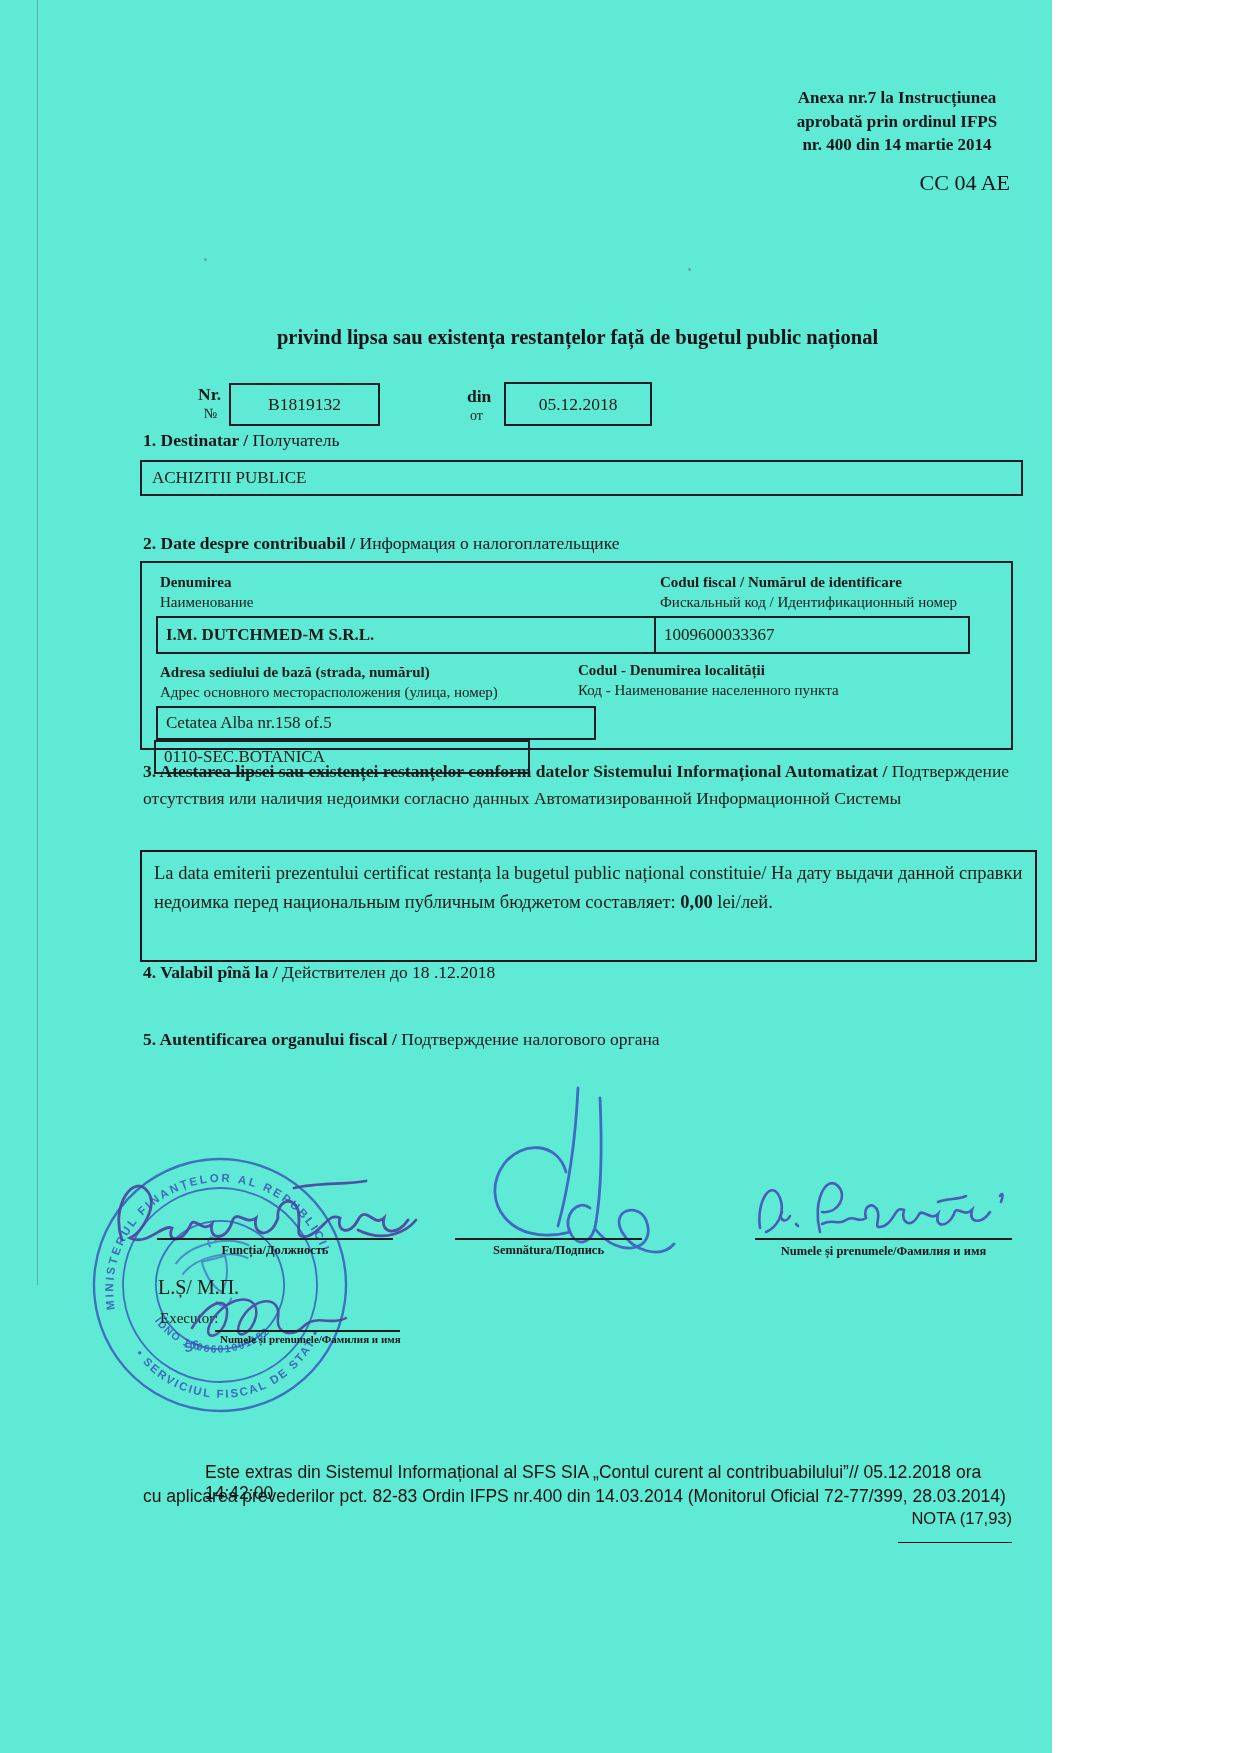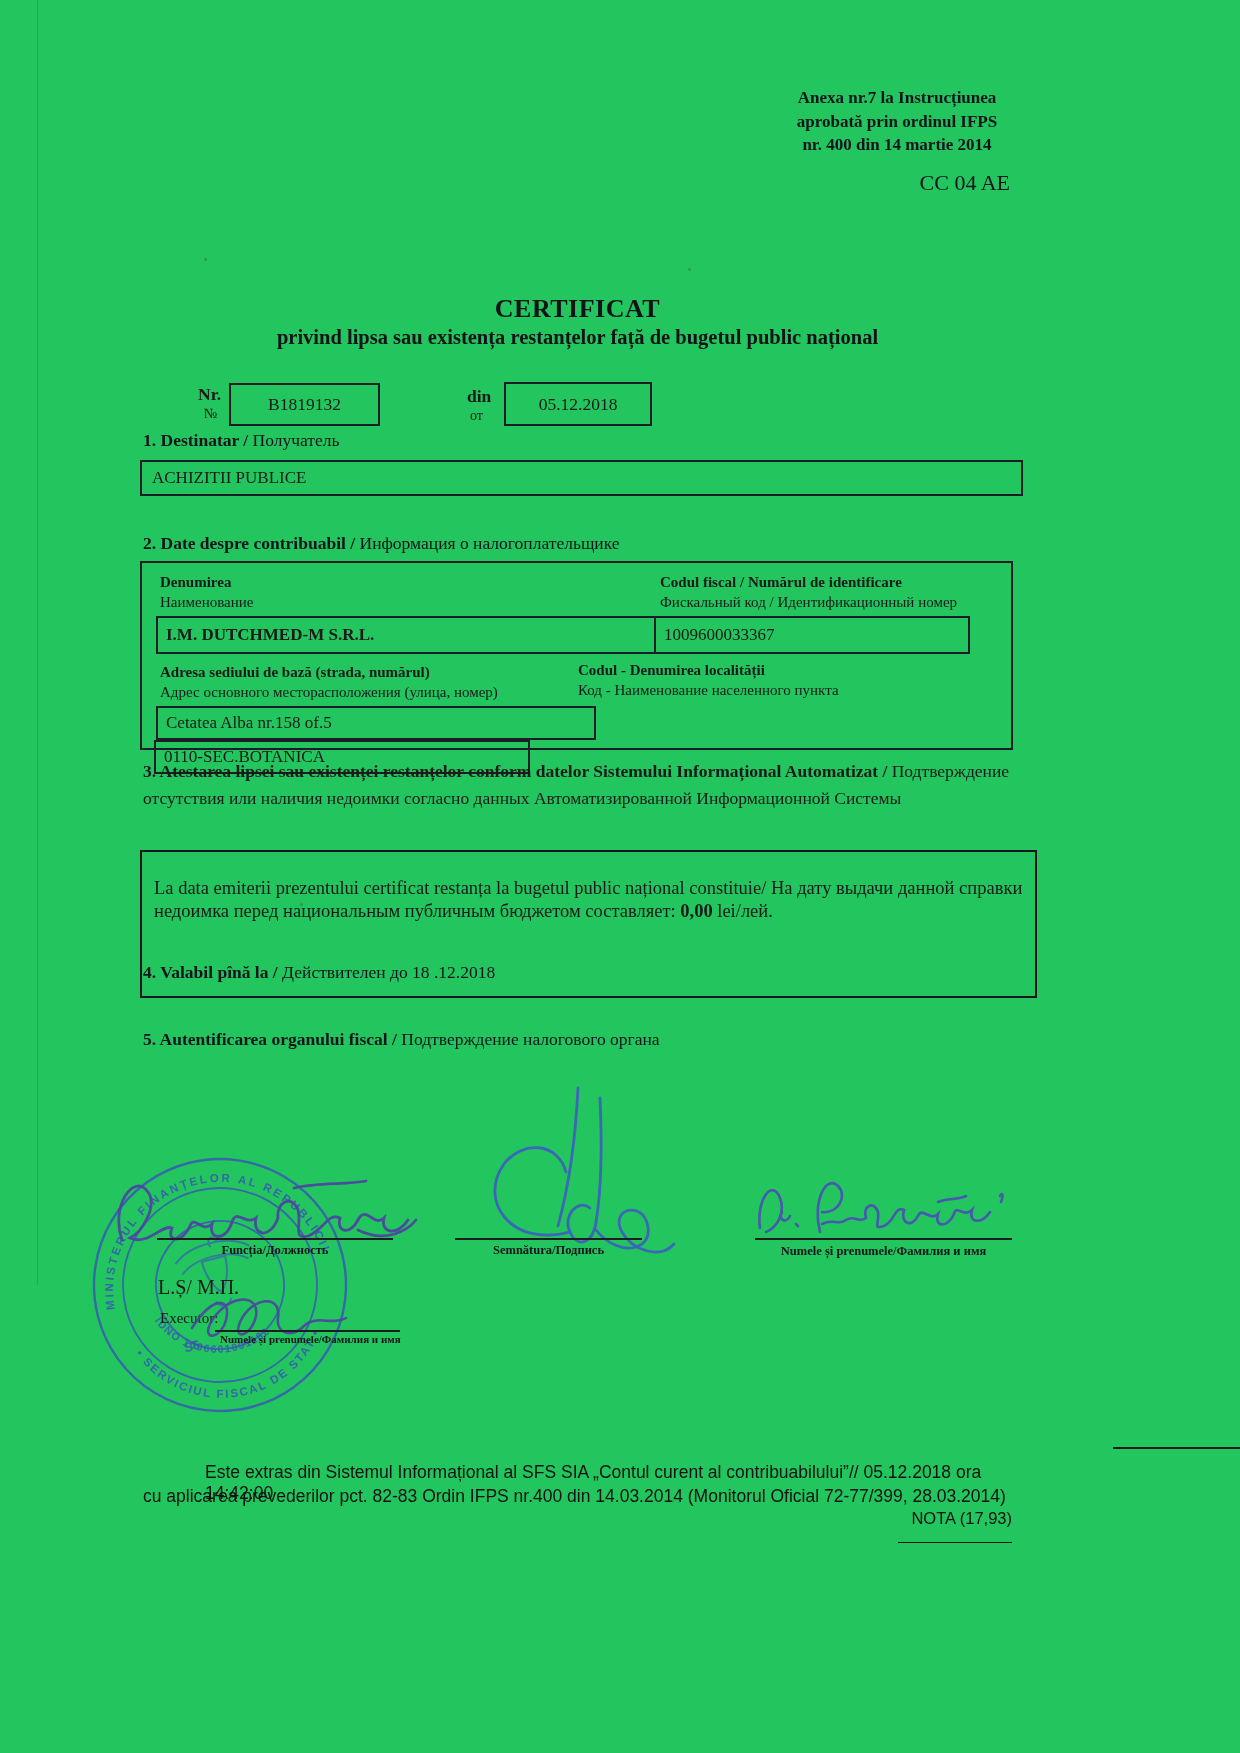--- a/index.html
+++ b/index.html
@@ -1,16 +1,16 @@
 <!DOCTYPE html>
 <html><head>
 <meta charset="utf-8">
 <style>
   html,body{margin:0;padding:0;background:#ffffff;}
-  .page{position:relative;width:1240px;height:1753px;background:#22c55e;overflow:hidden;
+  .page{position:relative;width:1052px;height:1753px;background:#5eead4;overflow:hidden;
         font-family:"Liberation Serif",serif;color:#1a1a1a;}
   .abs{position:absolute;}
   .sans{font-family:"Liberation Sans",sans-serif;}
   .b{font-weight:bold;}
   
   .scan-vline{position:absolute;left:37px;top:0;width:1px;height:1285px;background:rgba(90,90,120,.40);}
   .scan-hline-right{position:absolute;left:1113px;top:1447px;width:127px;height:2px;background:#1b1b1b;}
   .speck{position:absolute;width:3px;height:3px;border-radius:50%;background:rgba(70,70,90,.35);}
   
   .annex{left:780px;top:86px;width:234px;font-size:17px;line-height:23.5px;font-weight:bold;text-align:center;color:#14141c;}
@@ -37,21 +37,21 @@
   .tlabel{position:absolute;font-size:15px;line-height:20px;}
   .tlabel .ro{font-weight:bold;display:block;}
   .tlabel .ru{display:block;}
   .cellrow{position:absolute;display:flex;}
   .cell{border:2px solid #1d1d28;font-size:17px;box-sizing:border-box;padding-left:8px;display:flex;align-items:center;}
   .cell+.cell{margin-left:-2px;}
   
   .s3{left:143px;top:758px;width:874px;font-size:17.5px;line-height:27px;}
   
   .statement{left:140px;top:850px;width:869px;height:94px;border:2.5px solid #15151f;
-             font-size:18.5px;line-height:23px;padding:25px 12px;box-sizing:content-box;}
+             font-size:18.5px;line-height:29px;padding:7px 12px;box-sizing:content-box;}
   
   .sig-line{position:absolute;height:2px;background:#1f1f1f;}
   .sig-label{position:absolute;font-size:12.5px;font-weight:bold;text-align:center;color:#14141c;}
   .small-label{position:absolute;font-size:11px;font-weight:bold;color:#14141c;}
   .plain{font-size:20px;}
   svg.ink{position:absolute;overflow:visible;}
   
   .f1{left:205px;top:1462px;width:840px;font-size:17.5px;color:#111;}
   .f2{left:143px;top:1486px;width:880px;font-size:17.5px;color:#111;}
   .nota{left:898px;top:1509px;width:114px;font-size:16.5px;text-align:right;color:#111;
@@ -68,21 +68,20 @@
   <div class="speck" style="left:688px;top:268px;"></div>
   <div class="speck" style="left:300px;top:903px;"></div>
 
   <div class="abs annex">
     <div>Anexa nr.7 la Instrucțiunea</div>
     <div>aprobată prin ordinul IFPS</div>
     <div>nr. 400 din 14 martie 2014</div>
   </div>
   <div class="abs formcode">CC 04 AE</div>
 
-  <div class="abs title">CERTIFICAT</div>
   <div class="abs subtitle">privind lipsa sau existența restanțelor față de bugetul public național</div>
 
   <div class="abs nrlabel">Nr.</div>
   <div class="abs nrlabelru">№</div>
   <div class="abs nrbox">
     <span>B1819132</span>
   </div>
   <div class="abs dinlabel">din</div>
   <div class="abs dinlabelru">от</div>
   <div class="abs dinbox">

